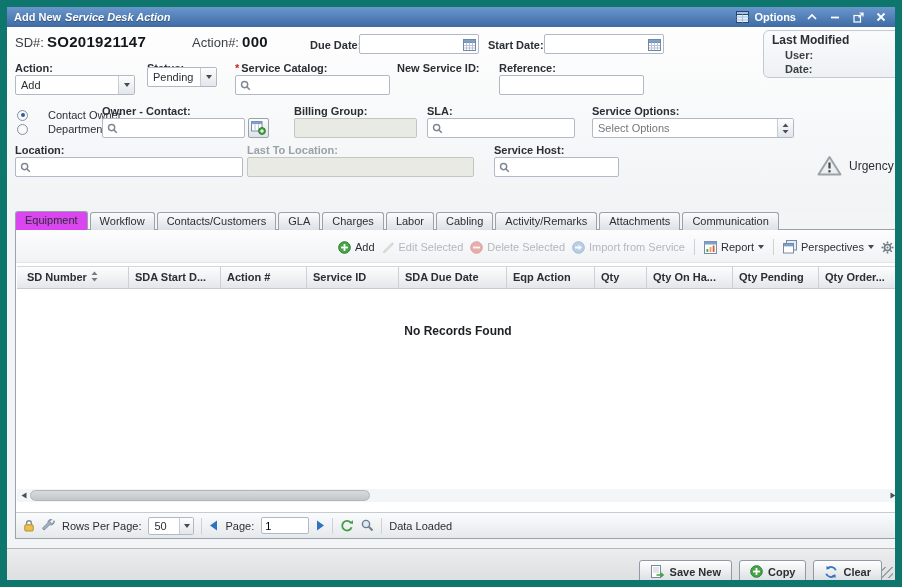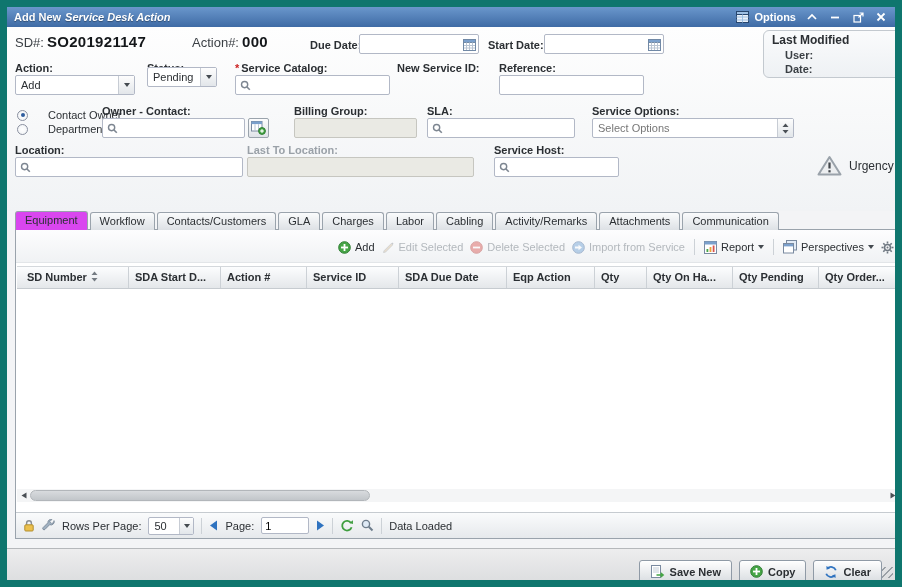--- a/index.html
+++ b/index.html
@@ -350,20 +350,21 @@
       <div class="gcol" style="flex:0 0 86px"><span>Action #</span></div>
       <div class="gcol" style="flex:0 0 92px"><span>Service ID</span></div>
       <div class="gcol" style="flex:0 0 108px"><span>SDA Due Date</span></div>
       <div class="gcol" style="flex:0 0 88px"><span>Eqp Action</span></div>
       <div class="gcol num" style="flex:0 0 52px"><span>Qty</span></div>
       <div class="gcol" style="flex:0 0 86px"><span>Qty On Ha...</span></div>
       <div class="gcol" style="flex:0 0 86px"><span>Qty Pending</span></div>
       <div class="gcol" style="flex:0 0 96px"><span>Qty Order...</span></div>
     </div>
 
+    <div class="empty">No Records Found</div>
 
     <div class="hscroll">
       <span class="hs-btn">
           <svg width="6" height="7" viewBox="0 0 6 7">
             <path d="M5.5 0.5 L0.5 3.5 L5.5 6.5 Z" fill="#4a4f54"></path>
           </svg>
         </span>
       <span class="hs-track">
           <span class="hs-thumb"></span>
         </span>

